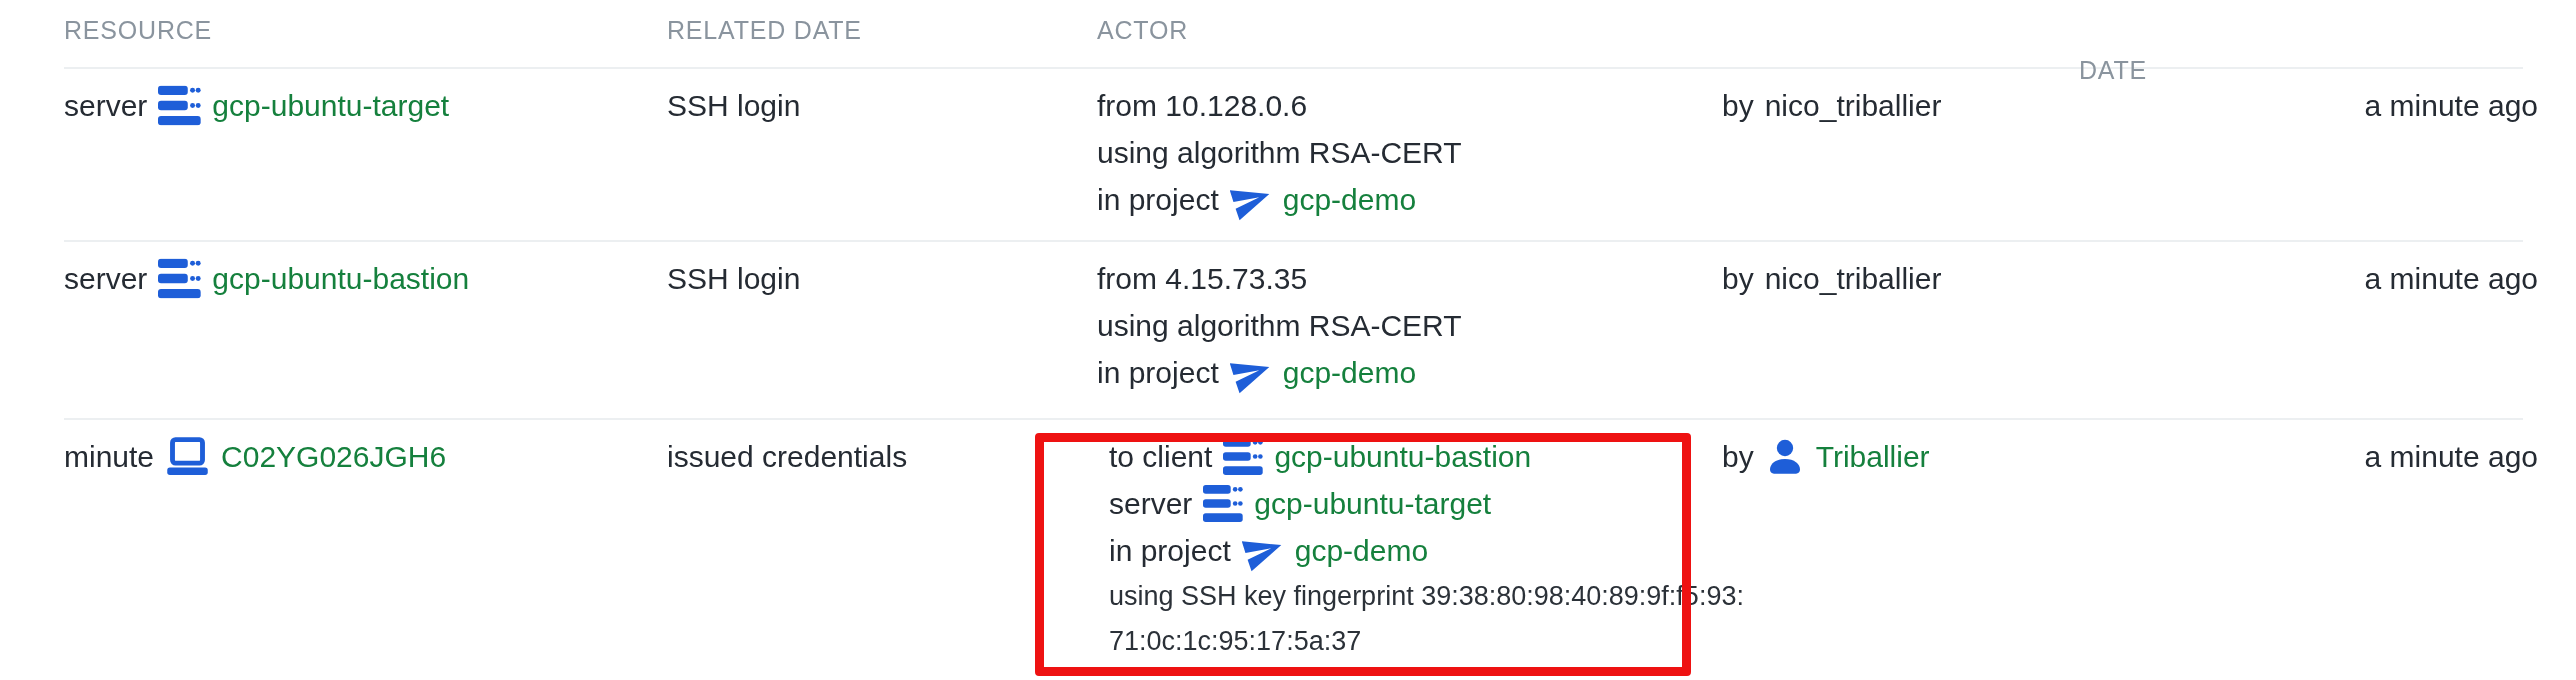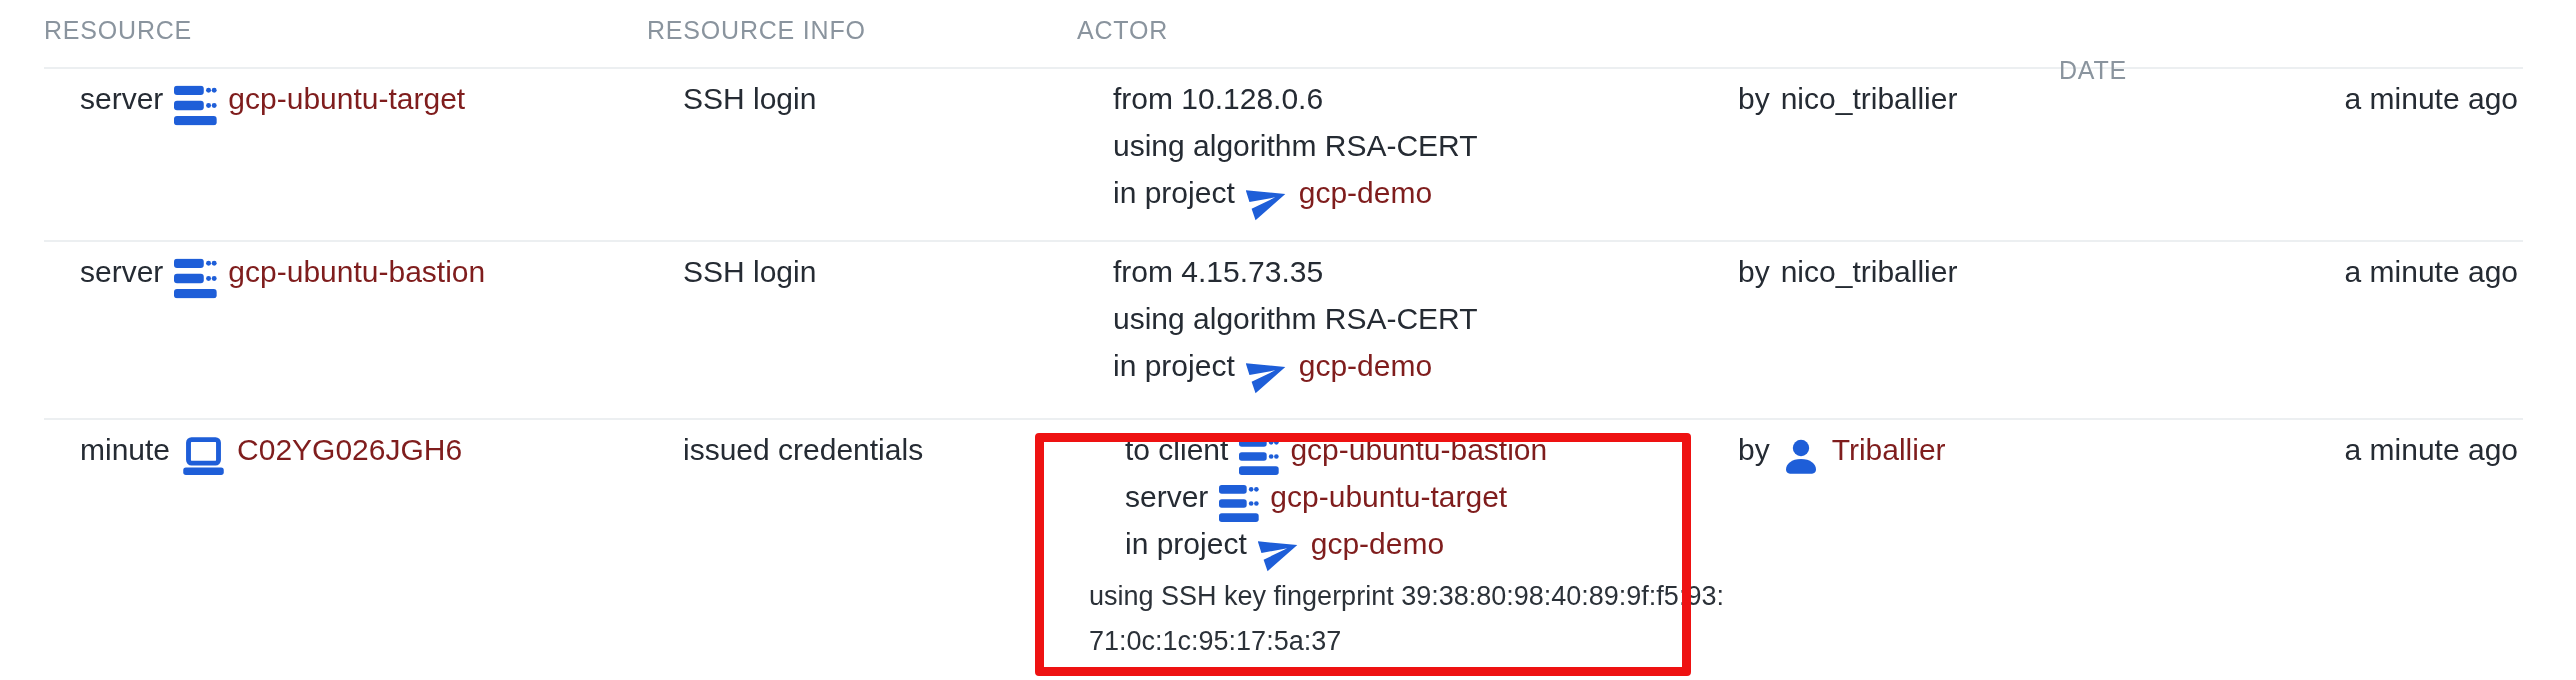--- a/index.html
+++ b/index.html
@@ -6,21 +6,21 @@
   html, body { background: #ffffff; }
   #page {
     position: relative;
     width: 2576px;
     height: 680px;
     overflow: hidden;
     background: #ffffff;
     font-family: "Liberation Sans", sans-serif;
     color: #252b33;
   }
-  .table-wrap { padding: 0 53px 0 44px; }
+  .table-wrap { padding: 0 53px 0 64px; }
   .grid-row {
     display: grid;
     grid-template-columns: 603px 430px 625px 425px 391px;
   }
   .thead {
     height: 69px;
     border-bottom: 2px solid #eceff1;
   }
   .th {
     padding-top: 13px;
@@ -32,26 +32,26 @@
   }
   .th.right { text-align: right; margin-top: 40px; }
   .trow { border-bottom: 2px solid #eceff1; }
   .trow.last { border-bottom: none; height: 245px; }
   .trow.r1 { height: 173px; }
   .trow.r2 { height: 178px; }
   .cell { padding-top: 13px; font-size: 30px; }
   .cell.right { text-align: right; }
   .line {
     display: flex;
+    align-items: center;
     height: 47px;
     white-space: nowrap;
-    margin-left: 36px;
   }
   .line .gap { margin: 0 11px; display: inline-flex; align-items: center; }
-  .link { color: #7f1d1d; text-decoration: none; cursor: pointer; }
+  .link { color: #15803d; text-decoration: none; cursor: pointer; }
   .dark { color: #252b33; }
   .fp-line {
     font-size: 27px;
     height: 45px;
     display: flex;
     align-items: center;
     color: #2b3138;
     white-space: nowrap;
   }
   svg.icon { display: block; }
@@ -94,21 +94,21 @@
       <path d="M12 13.2c-5.6 0-9 3-9 6.3 0 1.4 1 2.5 2.4 2.5h13.2c1.4 0 2.4-1.1 2.4-2.5 0-3.3-3.4-6.3-9-6.3z"></path>
     </symbol>
   </defs>
 </svg>
 
 <div id="page">
   <div class="table-wrap">
 
     <div class="grid-row thead">
       <div class="th">RESOURCE</div>
-      <div class="th">RESOURCE INFO</div>
+      <div class="th">RELATED DATE</div>
       <div class="th">ACTOR</div>
       <div class="th right">DATE</div>
     </div>
 
     <div class="grid-row trow r1">
       <div class="cell">
         <div class="line">
           <span class="dark">server</span>
           <span class="gap">
             <svg class="icon ico-blue" width="43" height="41" viewBox="0 0 44 41">

